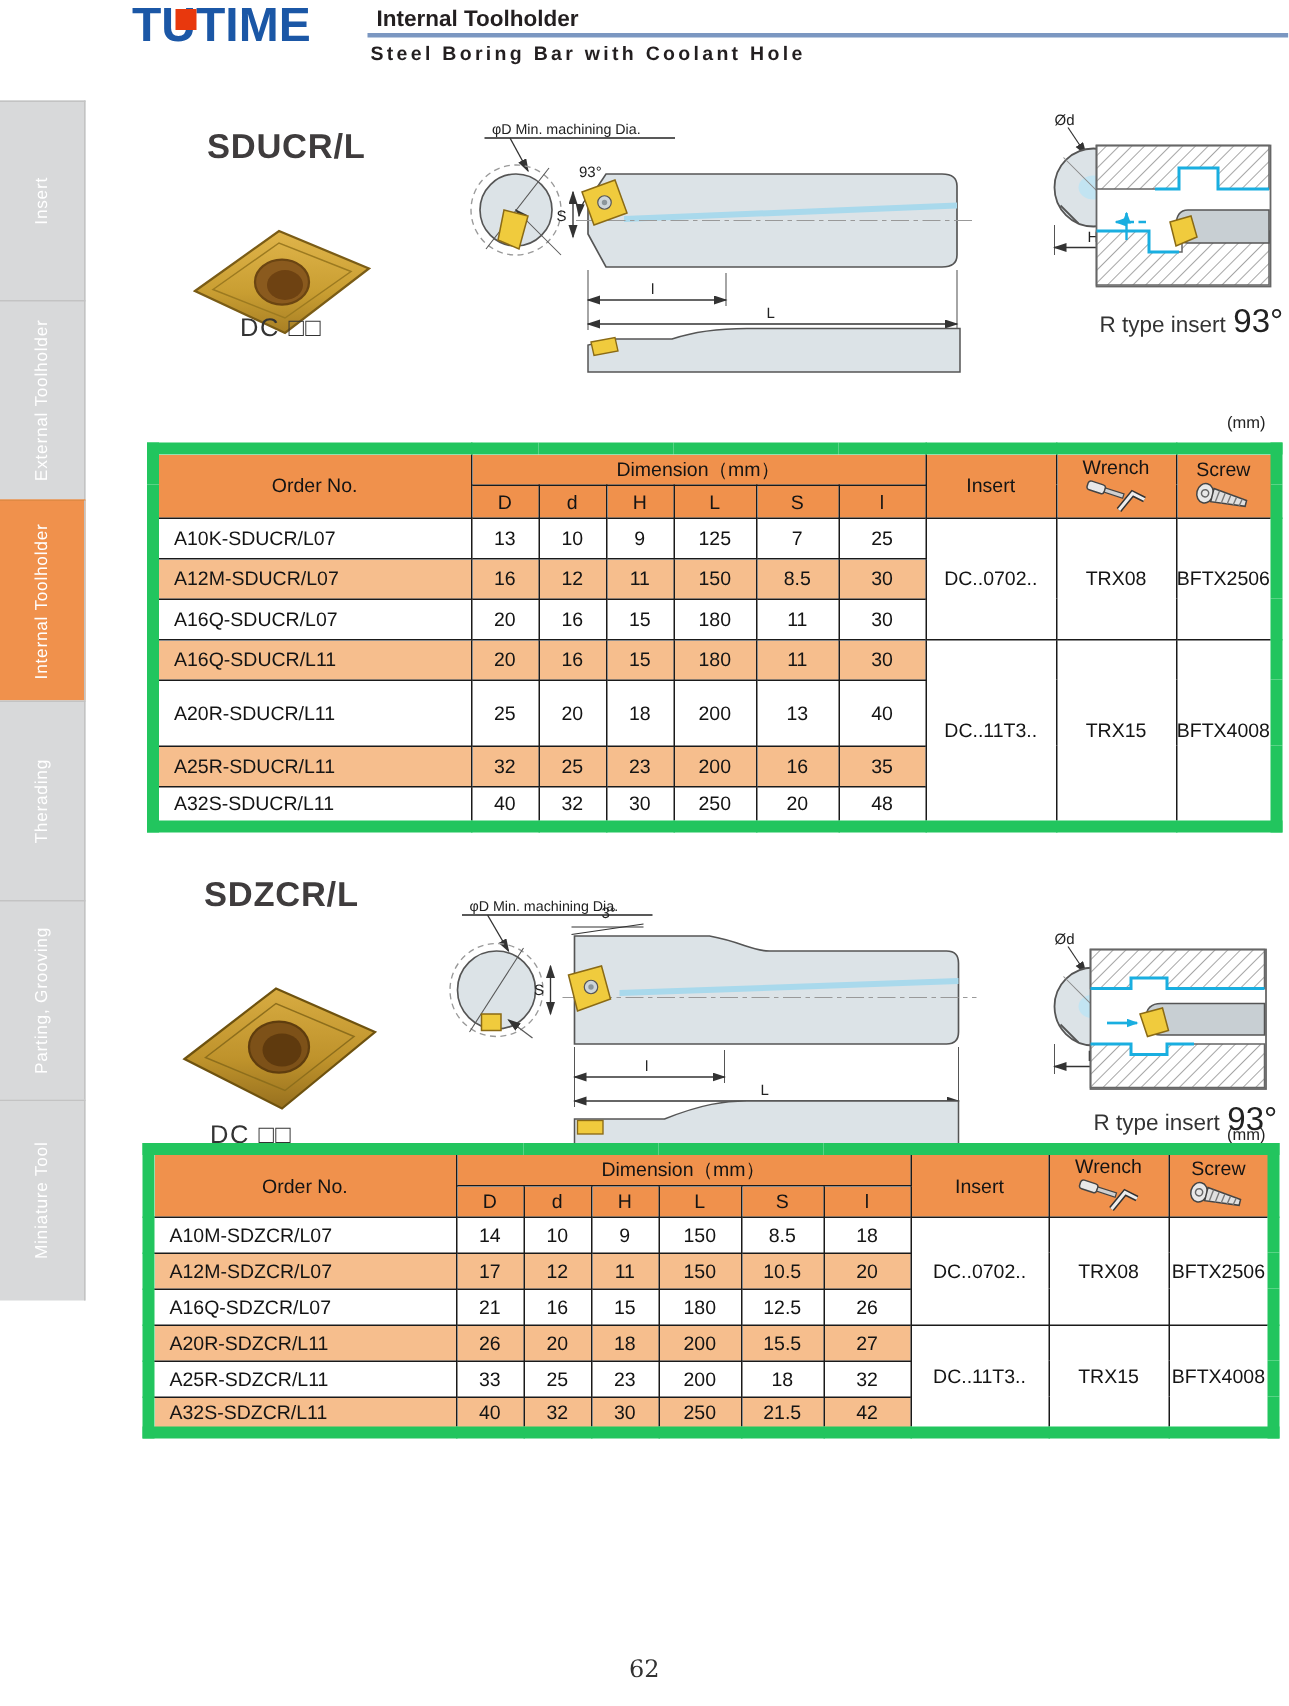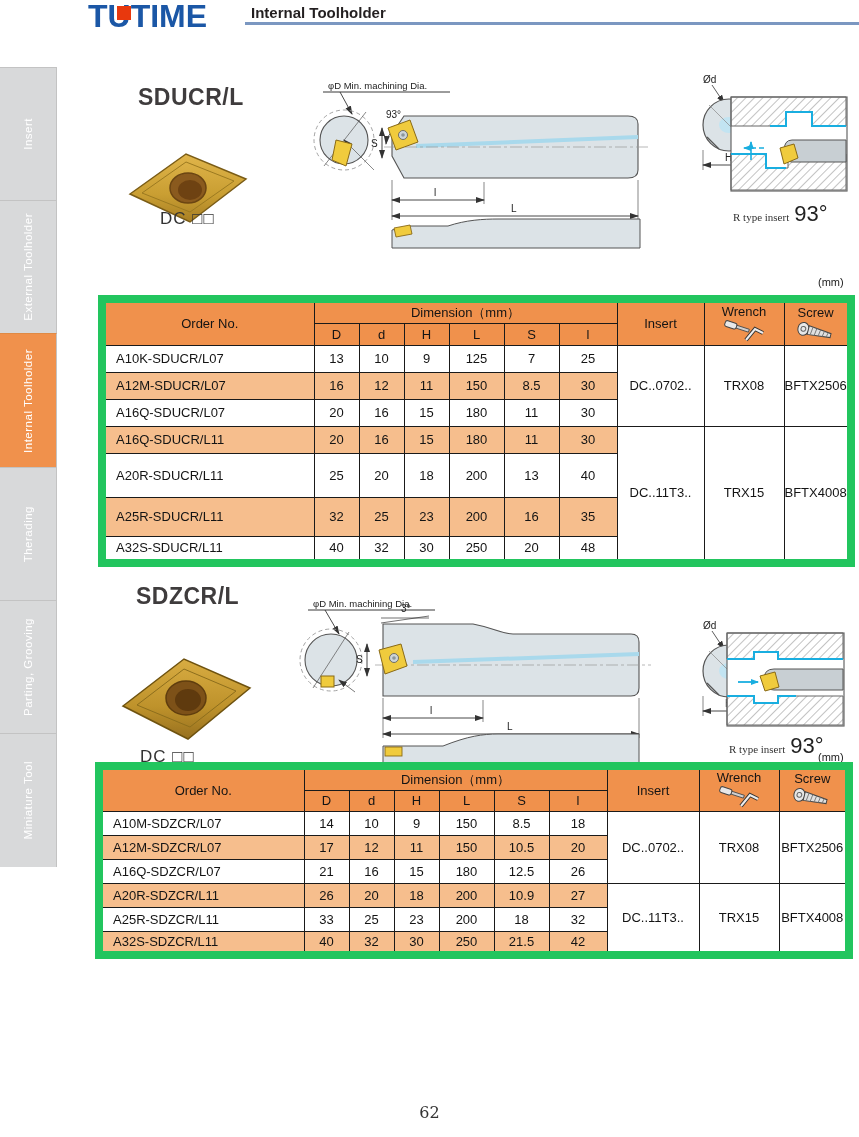--- a/index.html
+++ b/index.html
@@ -20,21 +20,21 @@
               border-top:1px solid #c3c3c3; border-right:1px solid #c3c3c3; box-sizing:border-box; }
   .side-tab span { writing-mode:vertical-rl; transform:rotate(180deg); color:#fff; font-size:11.5px;
                    letter-spacing:0.5px; white-space:nowrap; }
   .side-tab.active { background:#F0914C; border-top-color:#e08a44; }
 
   
   .sec-title { font-size:23px; font-weight:600; color:#3f3c3d; letter-spacing:0.5px; }
   .dc-label { font-size:17px; color:#333; letter-spacing:1px; }
   .unit-note { font-size:11px; color:#222; }
   .rt-cap { display:flex; align-items:baseline; gap:5px; }
-  .rt-cap .rt-label { font-size:11px; color:#333;font-family:Liberation Serif, serif; }
+  .rt-cap .rt-label { font-size:15px; color:#333; }
   .rt-cap .rt-angle { font-size:22px; color:#222; }
 
   
   table.spec { border-collapse:collapse; table-layout:fixed; border:8px solid #22c55e; background:#fff; }
   .spec th, .spec td { border:1px solid #1a1a1a; padding:0; text-align:center; font-size:13px;
                        color:#141414; overflow:hidden; white-space:nowrap; }
   .spec thead th { background:#F0914C; font-weight:normal; }
   .spec td.cell-order { text-align:left; padding-left:10px; }
   .spec tr.alt td { background:#F6BE8D; }
   .spec td.cell-merge { background:#fff !important; }
@@ -49,20 +49,21 @@
 <body>
 
 <div class="page">
 
   <div class="abs logo">
     <span class="logo-text">TUTIME</span>
     <span class="logo-red"></span>
   </div>
   <div class="abs hdr-title">Internal Toolholder</div>
   <div class="abs hdr-rule"></div>
+  <div class="abs hdr-sub">Steel Boring Bar with Coolant Hole</div>
 
   <div class="abs side-tab" style="top:67px;height:133px;">
     <span>Insert</span>
     </div>
   <div class="abs side-tab" style="top:200px;height:133px;">
     <span>External Toolholder</span>
     </div>
   <div class="abs side-tab active" style="top:333px;height:134px;">
     <span>Internal Toolholder</span>
     </div>
@@ -277,21 +278,21 @@
         </tr>
         <tr style="height:44px;">
           <td class="cell-order">A20R-SDUCR/L11</td>
           <td>25</td>
           <td>20</td>
           <td>18</td>
           <td>200</td>
           <td>13</td>
           <td>40</td>
         </tr>
-        <tr style="height:39px;" class="alt">
+        <tr style="height:27px;" class="alt">
           <td class="cell-order">A25R-SDUCR/L11</td>
           <td>32</td>
           <td>25</td>
           <td>23</td>
           <td>200</td>
           <td>16</td>
           <td>35</td>
         </tr>
         <tr style="height:27px;">
           <td class="cell-order">A32S-SDUCR/L11</td>
@@ -491,21 +492,21 @@
           <td>180</td>
           <td>12.5</td>
           <td>26</td>
         </tr>
         <tr style="height:24px;" class="alt">
           <td class="cell-order">A20R-SDZCR/L11</td>
           <td>26</td>
           <td>20</td>
           <td>18</td>
           <td>200</td>
-          <td>10.9</td>
+          <td>15.5</td>
           <td>27</td>
           <td rowspan="3" class="cell-merge">DC..11T3..</td>
           <td rowspan="3" class="cell-merge">TRX15</td>
           <td rowspan="3" class="cell-merge">BFTX4008</td>
         </tr>
         <tr style="height:24px;padding-left:38px;">
           <td class="cell-order">A25R-SDZCR/L11</td>
           <td>33</td>
           <td>25</td>
           <td>23</td>

